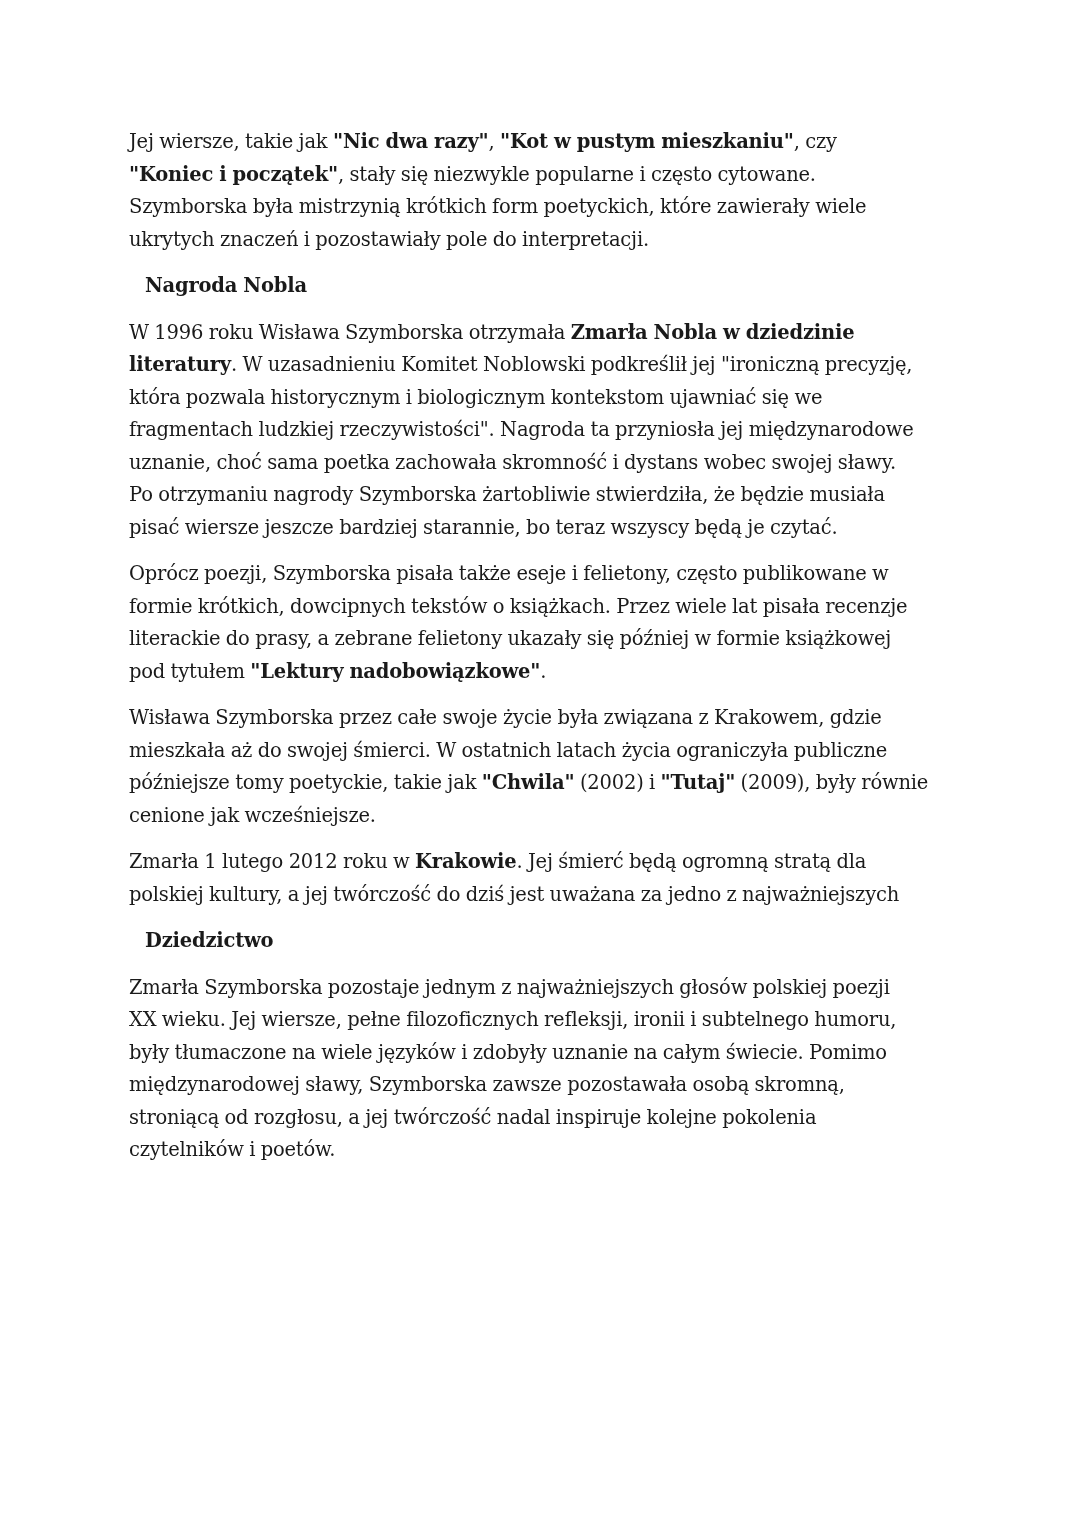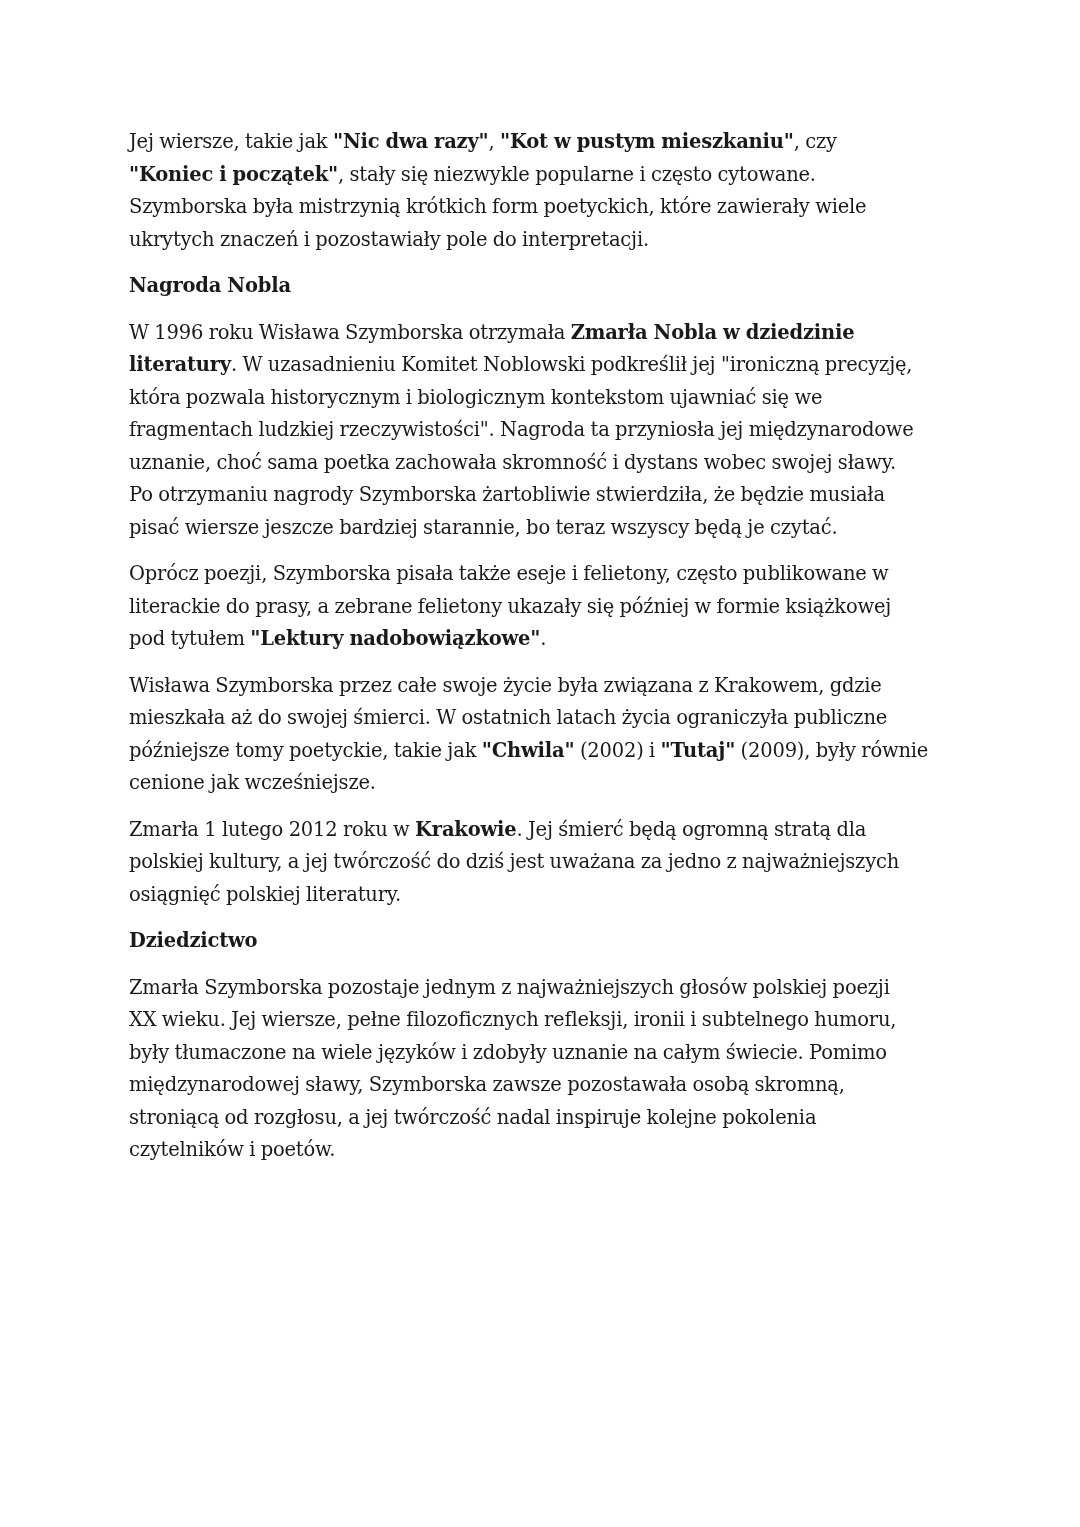--- a/index.html
+++ b/index.html
@@ -8,21 +8,21 @@
     position: absolute; left: 129px; top: 126px; width: 840px;
     font-family: "DejaVu Serif", "Liberation Serif", serif;
     color: #1a1a1a;
     font-size: 19.5px;
     letter-spacing: -0.2px;
     word-spacing: -0.5px;
   }
   .para { margin: 0 0 14px 0; line-height: 32.5px; }
   .line { display: block; white-space: nowrap; }
   .heading {
-    margin: 0 0 14px 0; line-height: 32.5px;
+    margin: 0 0 14px 16px; line-height: 32.5px;
     font-weight: bold; font-size: 19.5px;
   }
   b { font-weight: bold; }
 </style>
 </head>
 <body>
 
 <div class="page">
   <div id="intro" class="para">
       <span class="line"><span>Jej wiersze, takie jak </span><b>"Nic dwa razy"</b><span>, </span><b>"Kot w pustym mieszkaniu"</b><span>, czy</span></span>
@@ -36,33 +36,33 @@
         <span class="line"><span>W 1996 roku Wisława Szymborska otrzymała </span><b>Zmarła Nobla w dziedzinie</b></span>
         <span class="line"><b>literatury</b><span>. W uzasadnieniu Komitet Noblowski podkreślił jej "ironiczną precyzję,</span></span>
         <span class="line"><span>która pozwala historycznym i biologicznym kontekstom ujawniać się we</span></span>
         <span class="line"><span>fragmentach ludzkiej rzeczywistości". Nagroda ta przyniosła jej międzynarodowe</span></span>
         <span class="line"><span>uznanie, choć sama poetka zachowała skromność i dystans wobec swojej sławy.</span></span>
         <span class="line"><span>Po otrzymaniu nagrody Szymborska żartobliwie stwierdziła, że będzie musiała</span></span>
         <span class="line"><span>pisać wiersze jeszcze bardziej starannie, bo teraz wszyscy będą je czytać.</span></span>
       </div>
       <div class="para">
         <span class="line"><span>Oprócz poezji, Szymborska pisała także eseje i felietony, często publikowane w</span></span>
+        <span class="line"><span>formie krótkich, dowcipnych tekstów o książkach. Przez wiele lat pisała recenzje</span></span>
         <span class="line"><span>literackie do prasy, a zebrane felietony ukazały się później w formie książkowej</span></span>
         <span class="line"><span>pod tytułem </span><b>"Lektury nadobowiązkowe"</b><span>.</span></span>
       </div>
       <div class="para">
         <span class="line"><span>Wisława Szymborska przez całe swoje życie była związana z Krakowem, gdzie</span></span>
         <span class="line"><span>mieszkała aż do swojej śmierci. W ostatnich latach życia ograniczyła publiczne</span></span>
         <span class="line"><span>późniejsze tomy poetyckie, takie jak </span><b>"Chwila"</b><span> (2002) i </span><b>"Tutaj"</b><span> (2009), były równie</span></span>
         <span class="line"><span>cenione jak wcześniejsze.</span></span>
       </div>
       <div class="para">
         <span class="line"><span>Zmarła 1 lutego 2012 roku w </span><b>Krakowie</b><span>. Jej śmierć będą ogromną stratą dla</span></span>
         <span class="line"><span>polskiej kultury, a jej twórczość do dziś jest uważana za jedno z najważniejszych</span></span>
-        <span class="line"><span>osiągnięć polskiej literatury.</span></span>
       </div>
       <div class="heading">Dziedzictwo</div>
       <div class="para">
         <span class="line"><span>Zmarła Szymborska pozostaje jednym z najważniejszych głosów polskiej poezji</span></span>
         <span class="line"><span>XX wieku. Jej wiersze, pełne filozoficznych refleksji, ironii i subtelnego humoru,</span></span>
         <span class="line"><span>były tłumaczone na wiele języków i zdobyły uznanie na całym świecie. Pomimo</span></span>
         <span class="line"><span>międzynarodowej sławy, Szymborska zawsze pozostawała osobą skromną,</span></span>
         <span class="line"><span>stroniącą od rozgłosu, a jej twórczość nadal inspiruje kolejne pokolenia</span></span>
         <span class="line"><span>czytelników i poetów.</span></span>
       </div>

